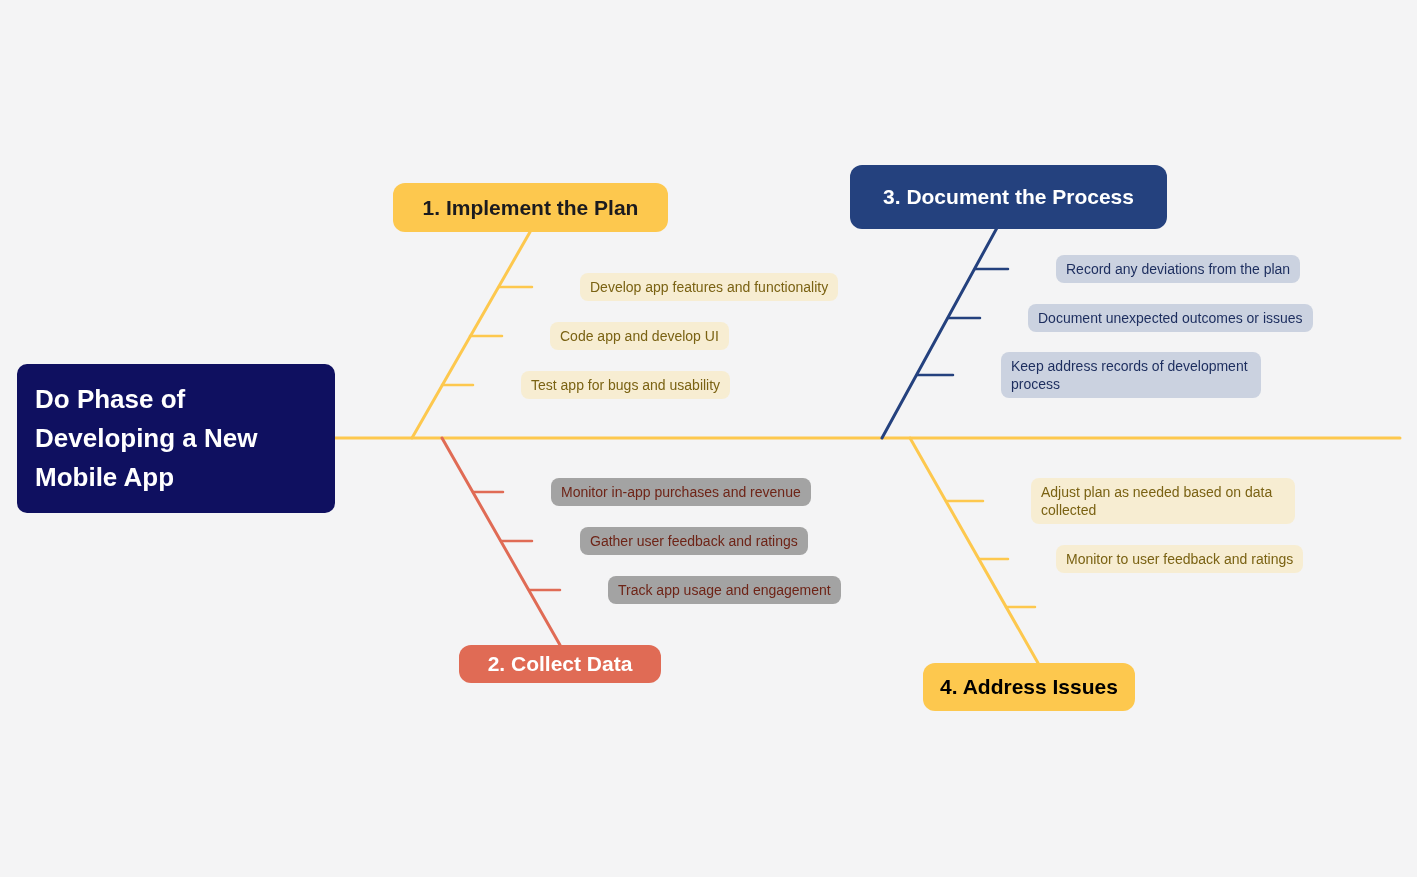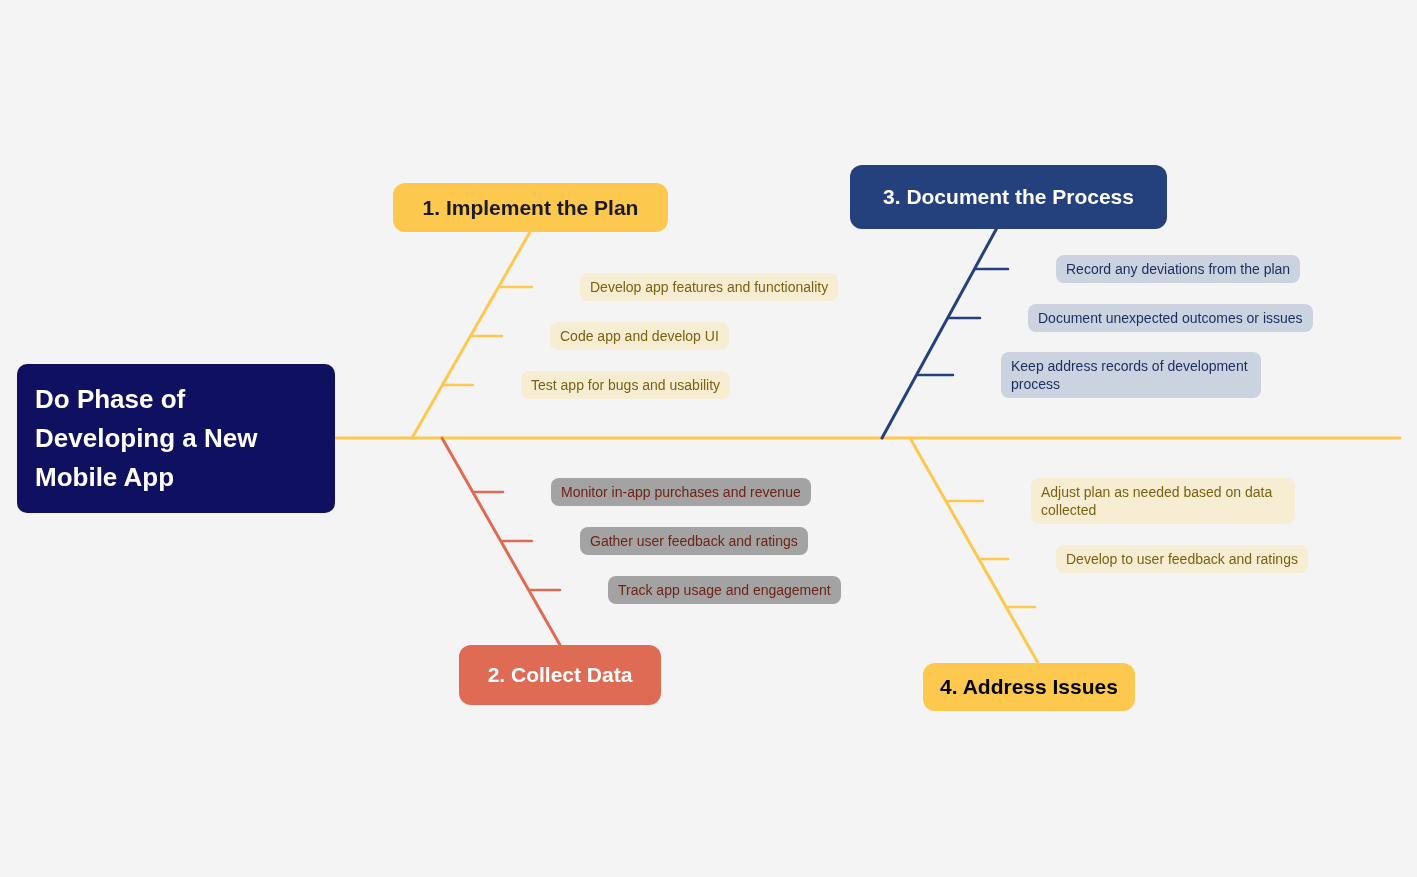--- a/index.html
+++ b/index.html
@@ -39,21 +39,21 @@
     line-height:39px;
     padding:0 18px;
   }
   .branch-label{
     border-radius:12px;
     font-weight:bold;
     font-size:21px;
     text-align:center;
   }
   .bl-1{ left:393px; top:183px; width:275px; height:49px; background:#fdc84e; color:#1b1b1f;}
-  .bl-2{ left:459px; top:645px; width:202px; height:60px; background:#e06b55; color:#ffffff;}
+  .bl-2{ left:459px; top:645px; width:202px; height:38px; background:#e06b55; color:#ffffff;}
   .bl-3{ left:850px; top:165px; width:317px; height:64px; background:#24417e; color:#ffffff;}
   .bl-4{ left:923px; top:663px; width:212px; height:48px; background:#fdc84e; color:#000000;}
   .sub{
     position:absolute;
     box-sizing:border-box;
     border-radius:8px;
     font-size:14px;
     height:28px;
     line-height:28px;
     padding:0 10px;
@@ -143,15 +143,15 @@
 
   <div class="sub pink s2a">Monitor in-app purchases and revenue</div>
   <div class="sub pink s2b">Gather user feedback and ratings</div>
   <div class="sub pink s2c">Track app usage and engagement</div>
 
   <div class="sub bluegray s3a">Record any deviations from the plan</div>
   <div class="sub bluegray s3b">Document unexpected outcomes or issues</div>
   <div class="sub bluegray wrap s3c">Keep address records of development process</div>
 
   <div class="sub cream wrap s4a">Adjust plan as needed based on data collected</div>
-  <div class="sub cream s4b">Develop to user feedback and ratings</div>
+  <div class="sub cream s4b">Monitor to user feedback and ratings</div>
 
 </div>
 
 </body></html>

